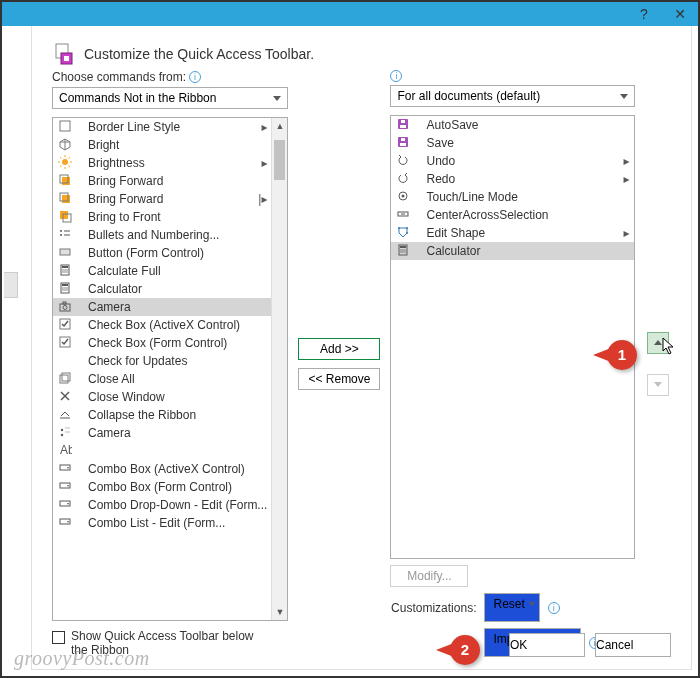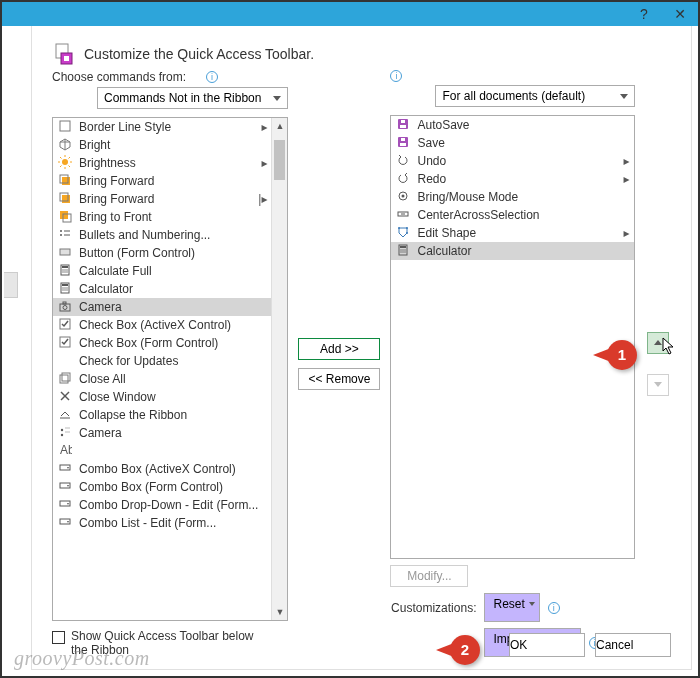--- a/index.html
+++ b/index.html
@@ -10,28 +10,28 @@
 .content { position: absolute; left: 29px; top: 24px; right: 6px; bottom: 6px; border: 1px solid #e0e0e0; border-top: none; background: #fff; padding: 16px 20px 12px 20px; display: flex; flex-direction: column; }
 .header-row { display: flex; align-items: center; gap: 8px; margin-bottom: 4px; }
 .header-icon { width: 24px; height: 24px; display: flex; align-items: center; justify-content: center; }
 .header-title { font-size: 14px; color: #333; }
 .main-grid { display: flex; gap: 10px; flex: 1 1 auto; min-height: 0; }
 .col { display: flex; flex-direction: column; }
 .col.left { width: 250px; }
 .col.mid { width: 84px; justify-content: center; align-items: center; }
 .col.right { width: 258px; }
 .col.far { width: 28px; justify-content: center; align-items: center; }
-.lbl { color: #333; margin-bottom: 3px; display: flex; align-items: center; gap: 20px; }
+.lbl { color: #333; margin-bottom: 3px; display: flex; align-items: center; gap: 3px; }
 .info-icon { width: 12px; height: 12px; border: 1px solid #4a9fd8; border-radius: 50%; color: #4a9fd8; font-size: 9px; text-align: center; line-height: 10px; display: inline-block; }
-.select-wrap { position: relative; margin-bottom: 8px; margin-left: 45px; }
+.select-wrap { position: relative; margin-bottom: 8px; }
 .select { border: 1px solid #ababab; width: 100%; height: 22px; line-height: 20px; padding: 0 24px 0 6px; background: #fff; position: relative; }
 .select:after { content: ""; position: absolute; right: 6px; top: 8px; border-left: 4px solid transparent; border-right: 4px solid transparent; border-top: 5px solid #595959; }
 .listbox { border: 1px solid #ababab; flex: 1 1 auto; min-height: 0; display: flex; background: #fff; }
 .list-inner { flex: 1; overflow: hidden; }
-.item { display: flex; align-items: center; height: 18px; padding: 0 4px; gap: 6px; white-space: nowrap; }
+.item { display: flex; align-items: center; height: 18px; padding: 0 4px; gap: 15px; white-space: nowrap; }
 .item .icon { width: 16px; height: 16px; display: flex; align-items: flex-start; justify-content: center; flex-shrink: 0; }
 .item .txt { flex: 1; overflow: hidden; text-overflow: ellipsis; color: #333; }
 .item .sub { color: #595959; margin-left: auto; }
 .item.sel { background: #d5d5d5; }
 .scroll-track { width: 16px; background: #f0f0f0; border-left: 1px solid #dedede; display: flex; flex-direction: column; }
 .scroll-arrow { height: 16px; text-align: center; font-size: 9px; color: #595959; line-height: 16px; }
 .scroll-thumb { background: #c2c2c2; margin: 0 2px; }
 .action-btn { width: 82px; height: 22px; border: 1px solid #ababab; background: #fff; text-align: center; line-height: 20px; margin: 4px 0; }
 .action-btn.highlight { border: 1.5px solid #0c8a3f; }
 .modify-btn { width: 78px; height: 22px; border: 1px solid #d0d0d0; background: #fff; color: #999; text-align: center; line-height: 20px; margin-top: 6px; }
@@ -39,21 +39,21 @@
 .arrow-btn.active { background: #d5ead8; border-color: #7fb58a; position: relative; }
 .arrow-btn.disabled { color: #c0c0c0; border-color: #d0d0d0; }
 .arrow-tri-up { width: 0; height: 0; border-left: 4px solid transparent; border-right: 4px solid transparent; border-bottom: 5px solid #595959; }
 .arrow-tri-down { width: 0; height: 0; border-left: 4px solid transparent; border-right: 4px solid transparent; border-top: 5px solid #c0c0c0; }
 .cursor { position: absolute; left: 14px; top: 4px; pointer-events: none; }
 .below-row { display: flex; align-items: flex-start; margin-top: 8px; gap: 6px; }
 .chk { width: 13px; height: 13px; border: 1px solid #333; margin-top: 2px; flex-shrink: 0; }
 .chk-label { color: #333; max-width: 200px; }
 .custom-row { display: flex; align-items: center; gap: 8px; margin-top: 6px; }
 .custom-lbl { color: #333; width: 86px; text-align: right; }
-.small-btn { border: 1px solid #ababab; background: #c4b5fd; height: 29px; padding: 0 14px 0 8px; line-height: 20px; position: relative; }
+.small-btn { border: 1px solid #ababab; background: #1d4ed8; height: 29px; padding: 0 14px 0 8px; line-height: 20px; position: relative; }
 .small-btn:after { content: ""; position: absolute; right: 4px; top: 8px; border-left: 3px solid transparent; border-right: 3px solid transparent; border-top: 4px solid #595959; }
 .bottom-row { position: absolute; bottom: 12px; right: 20px; display: flex; gap: 10px; align-items: center; }
 .dlg-btn { width: 76px; height: 24px; border: 1px solid #ababab; background: #fff; text-align: left; line-height: 22px; }
 .callout { width: 30px; height: 30px; background: #d93a2b; border-radius: 50%; position: relative; color: #fff; font-size: 15px; font-weight: bold; text-align: center; line-height: 30px; box-shadow: 2px 2px 4px rgba(0,0,0,0.3); }
 .callout:before { content: ""; position: absolute; left: -14px; top: 8px; border-top: 7px solid transparent; border-bottom: 7px solid transparent; border-right: 18px solid #d93a2b; }
 .callout-1 { position: absolute; right: 61px; top: 338px; }
 .callout-2 { position: absolute; right: 218px; bottom: 11px; }
 .watermark { position: absolute; left: 12px; bottom: 6px; color: rgba(128,128,128,0.55); font-size: 20px; font-style: italic; font-family: Georgia, serif; letter-spacing: 0.5px; pointer-events: none; }
 </style>
 </head>
@@ -384,21 +384,21 @@
               <span class="txt">Redo</span>
               <span class="sub">▸</span>
             </div>
             <div class="item">
               <span class="icon">
                 <svg width="14" height="14">
                   <circle cx="7" cy="7" r="4" fill="none" stroke="#595959"></circle>
                   <circle cx="7" cy="7" r="1.5" fill="#595959"></circle>
                 </svg>
               </span>
-              <span class="txt">Bring/Mouse Mode</span>
+              <span class="txt">Touch/Line Mode</span>
             </div>
             <div class="item">
               <span class="icon">
                 <svg width="14" height="14">
                   <rect x="2" y="5" width="10" height="4" fill="none" stroke="#595959"></rect>
                   <line x1="5" y1="7" x2="9" y2="7" stroke="#595959"></line>
                 </svg>
               </span>
               <span class="txt">CenterAcrossSelection</span>
             </div>

